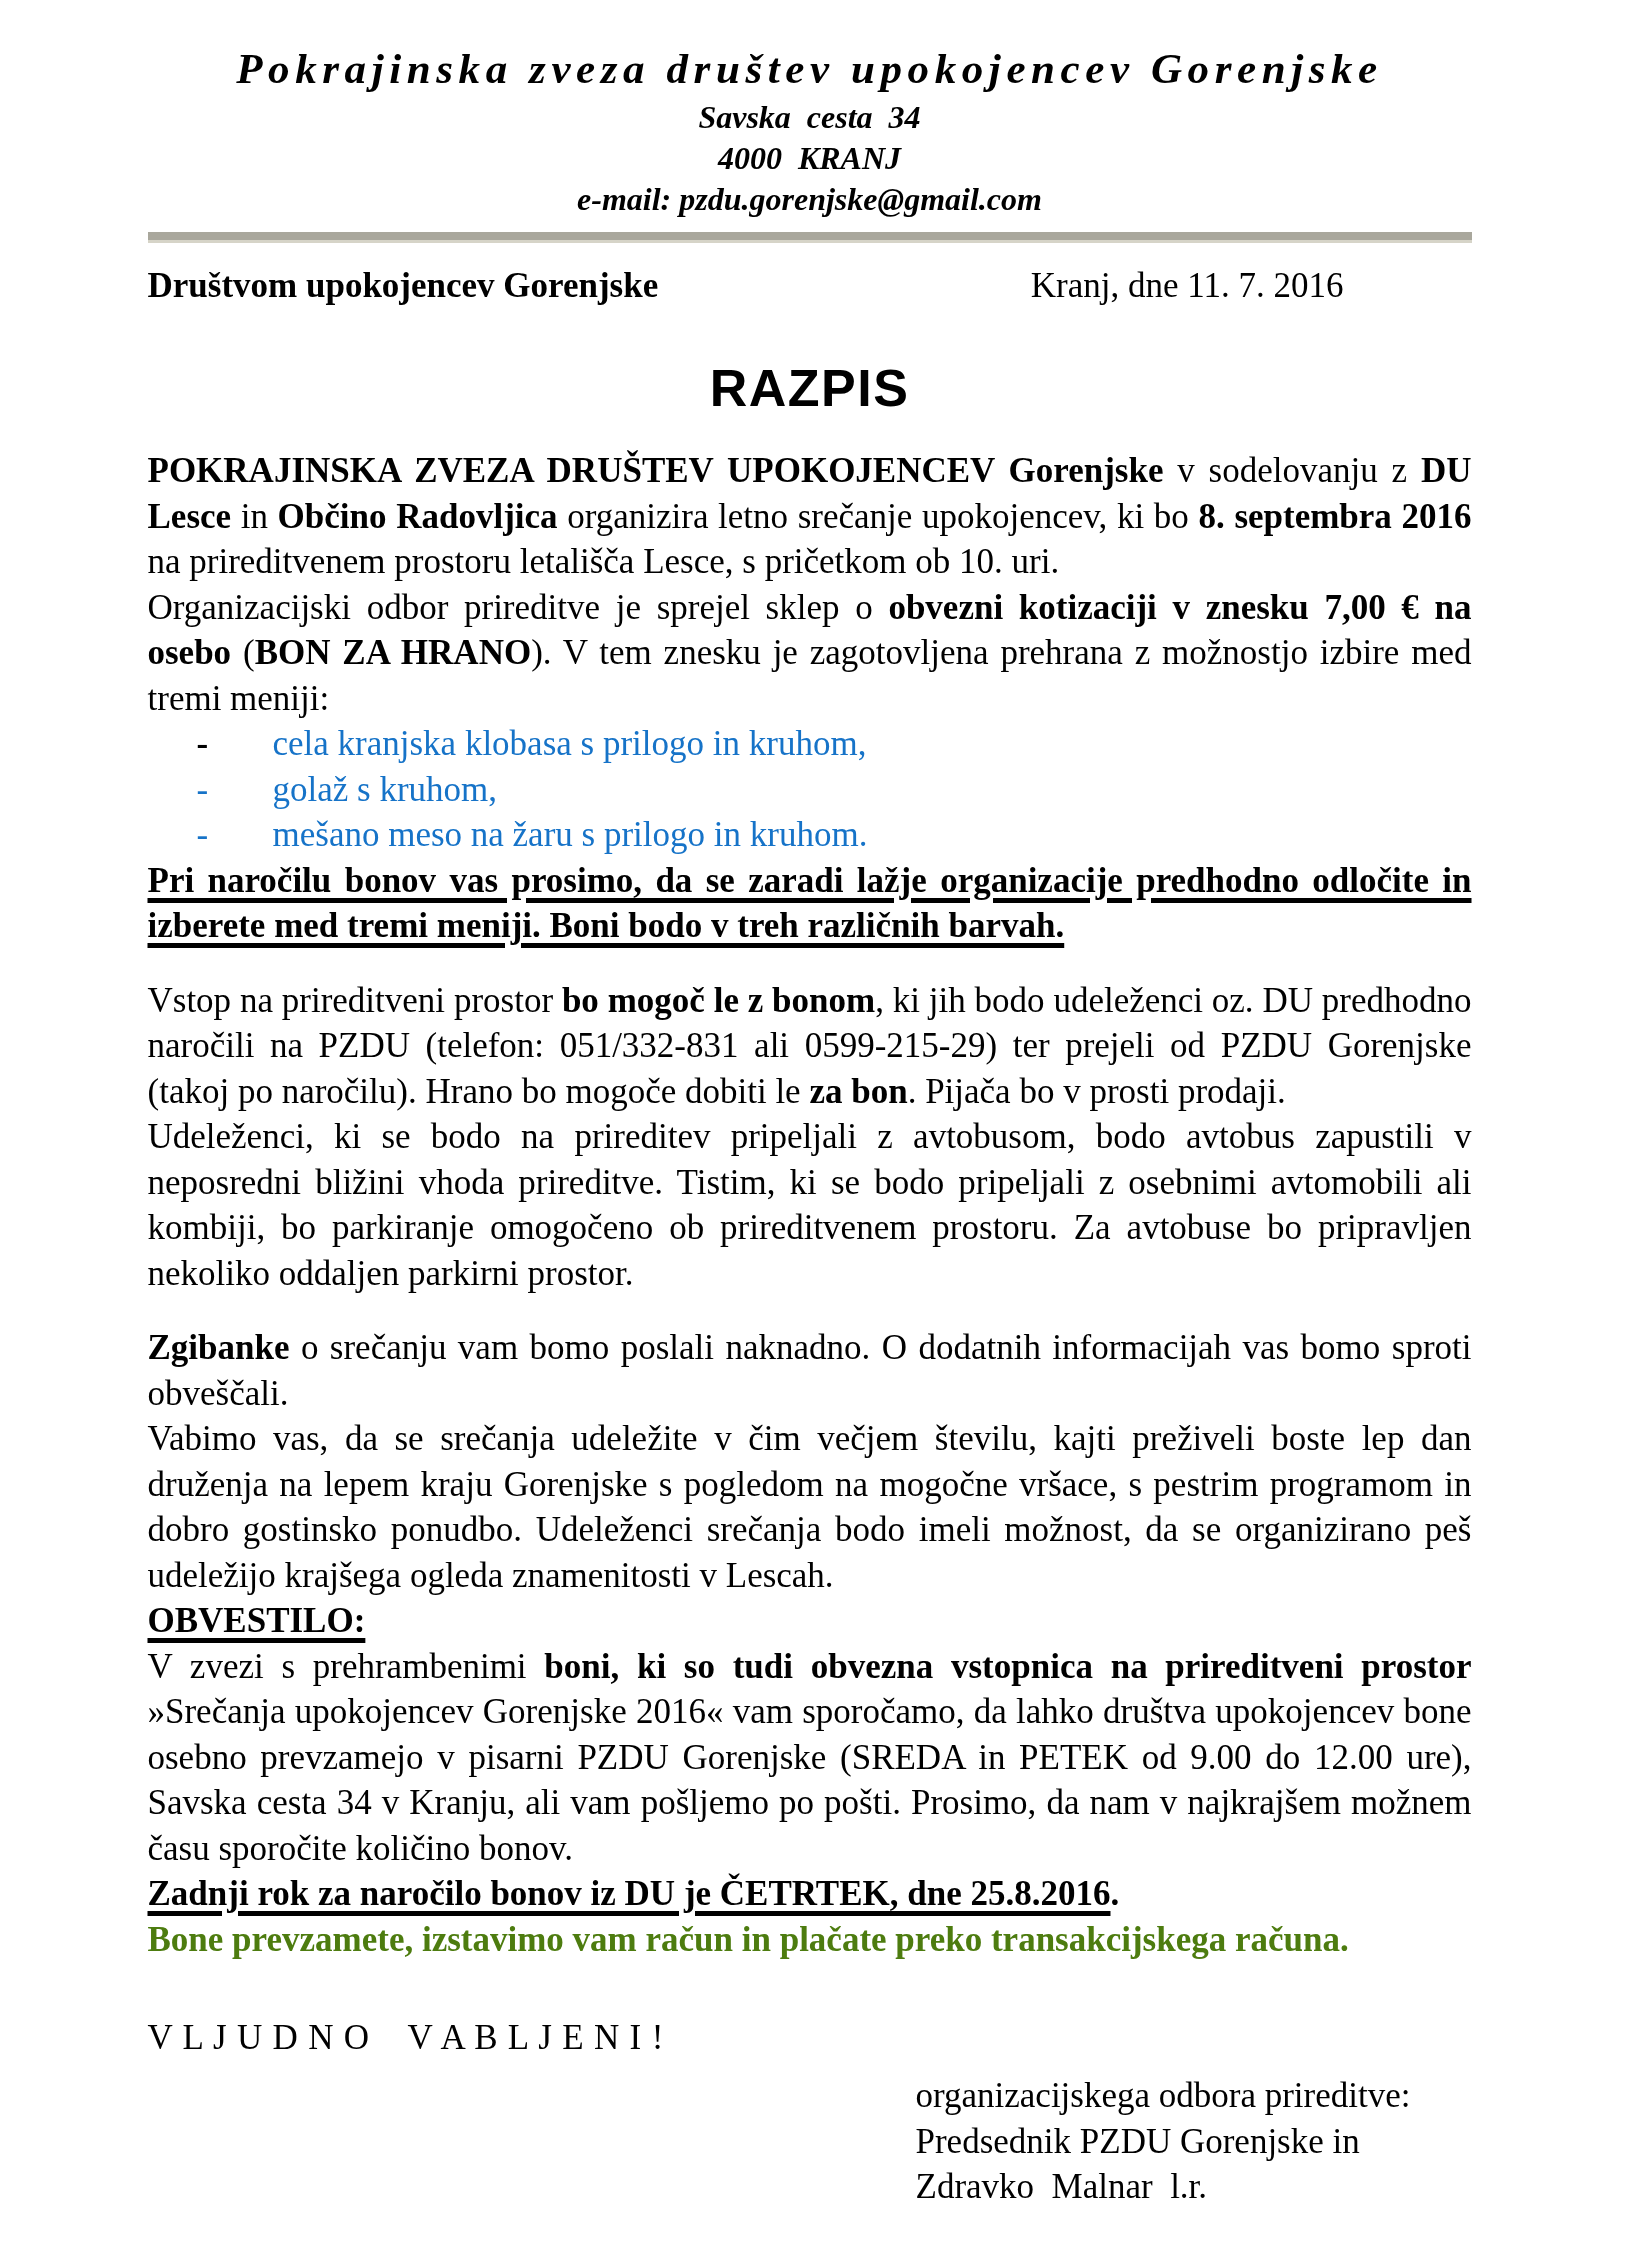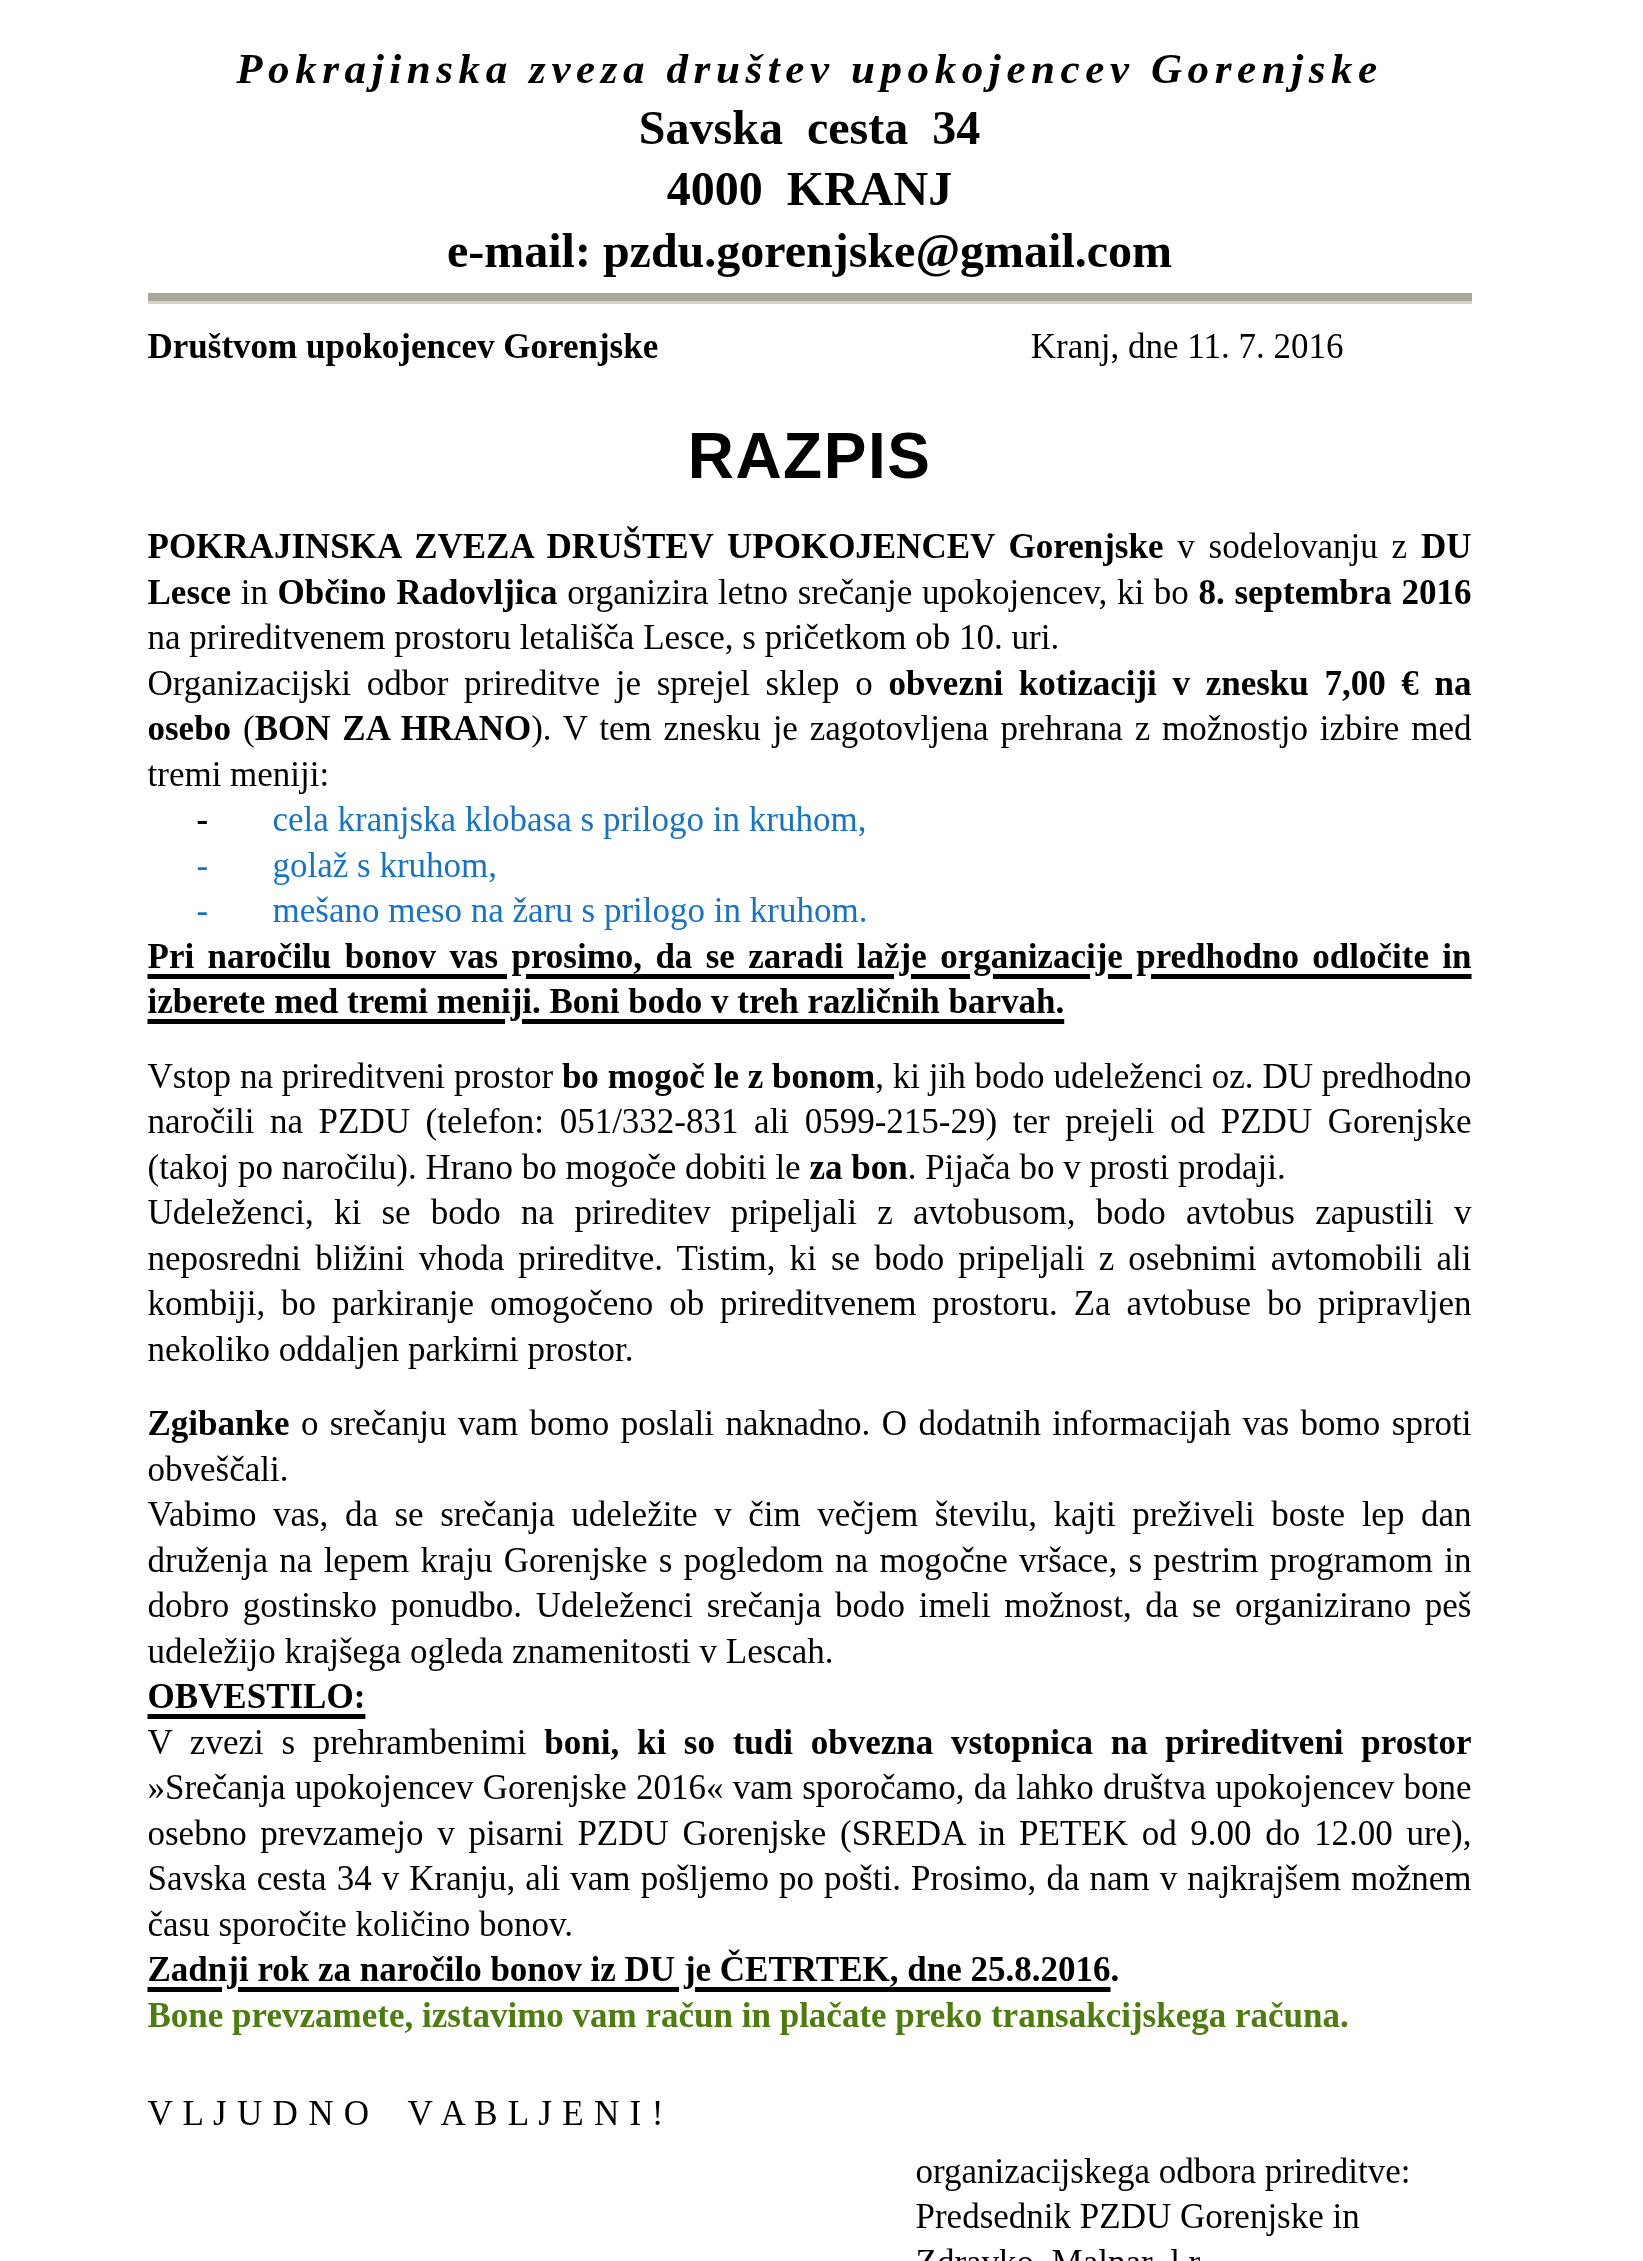--- a/index.html
+++ b/index.html
@@ -25,22 +25,23 @@
   .letterhead { text-align: center; }
   .letterhead .org-line {
     font-style: italic;
     font-weight: 700;
     font-size: 43px;
     letter-spacing: 0.13em;
     line-height: 1.3;
     white-space: pre;
   }
   .letterhead .sub-line {
+    font-style: italic;
     font-weight: 700;
-    font-size: 48px;
+    font-size: 32px;
     line-height: 1.28;
     white-space: pre;
   }
   .rule {
     margin-top: 12.2px;
     height: 7.6px;
     background: #a9a79c;
     border-bottom: 3px solid #d6d4c8;
   }
   
@@ -51,21 +52,21 @@
     align-items: baseline;
   }
   .meta-row .recipient { font-weight: 700; }
   .meta-row .dateline { margin-right: 128px; }
   
   .doc-title {
     margin-top: 49px;
     text-align: center;
     font-family: "Liberation Sans", "DejaVu Sans", sans-serif;
     font-weight: 700;
-    font-size: 64px;
+    font-size: 52px;
     line-height: 1.2;
     letter-spacing: 1.5px;
   }
   
   p { margin: 0; }
   .just { text-align: justify; }
   .b { font-weight: 700; }
   .bu {
     font-weight: 700;
     text-decoration-thickness: 4.6px;

